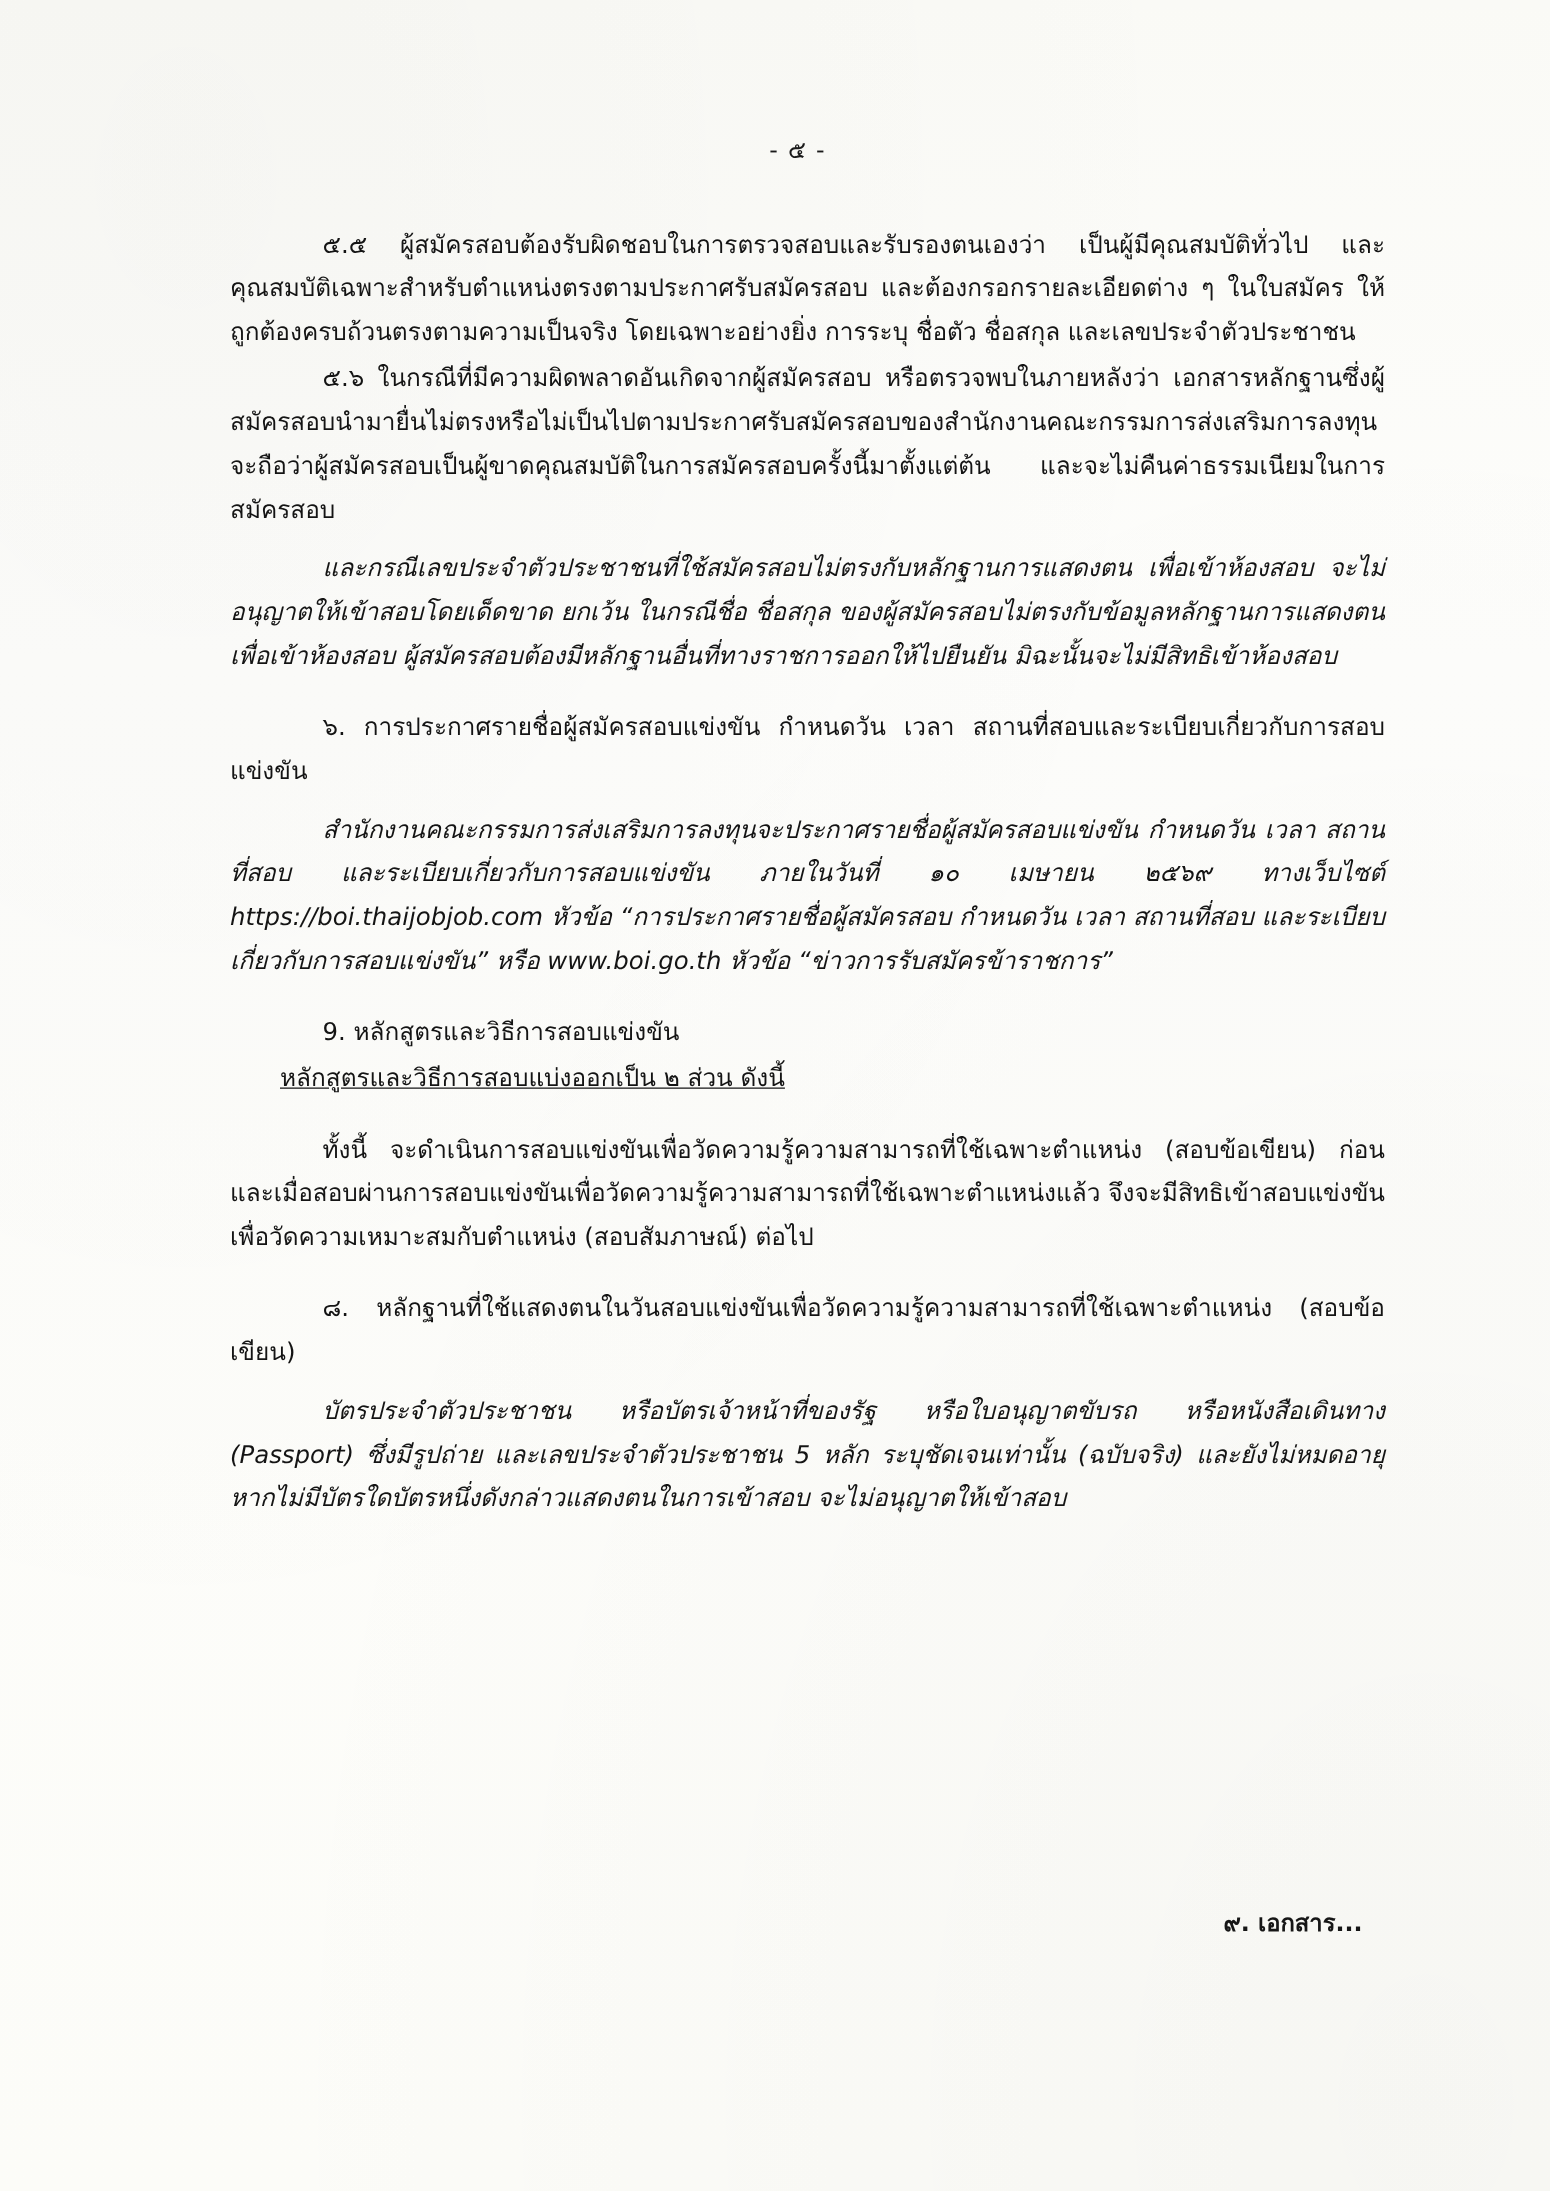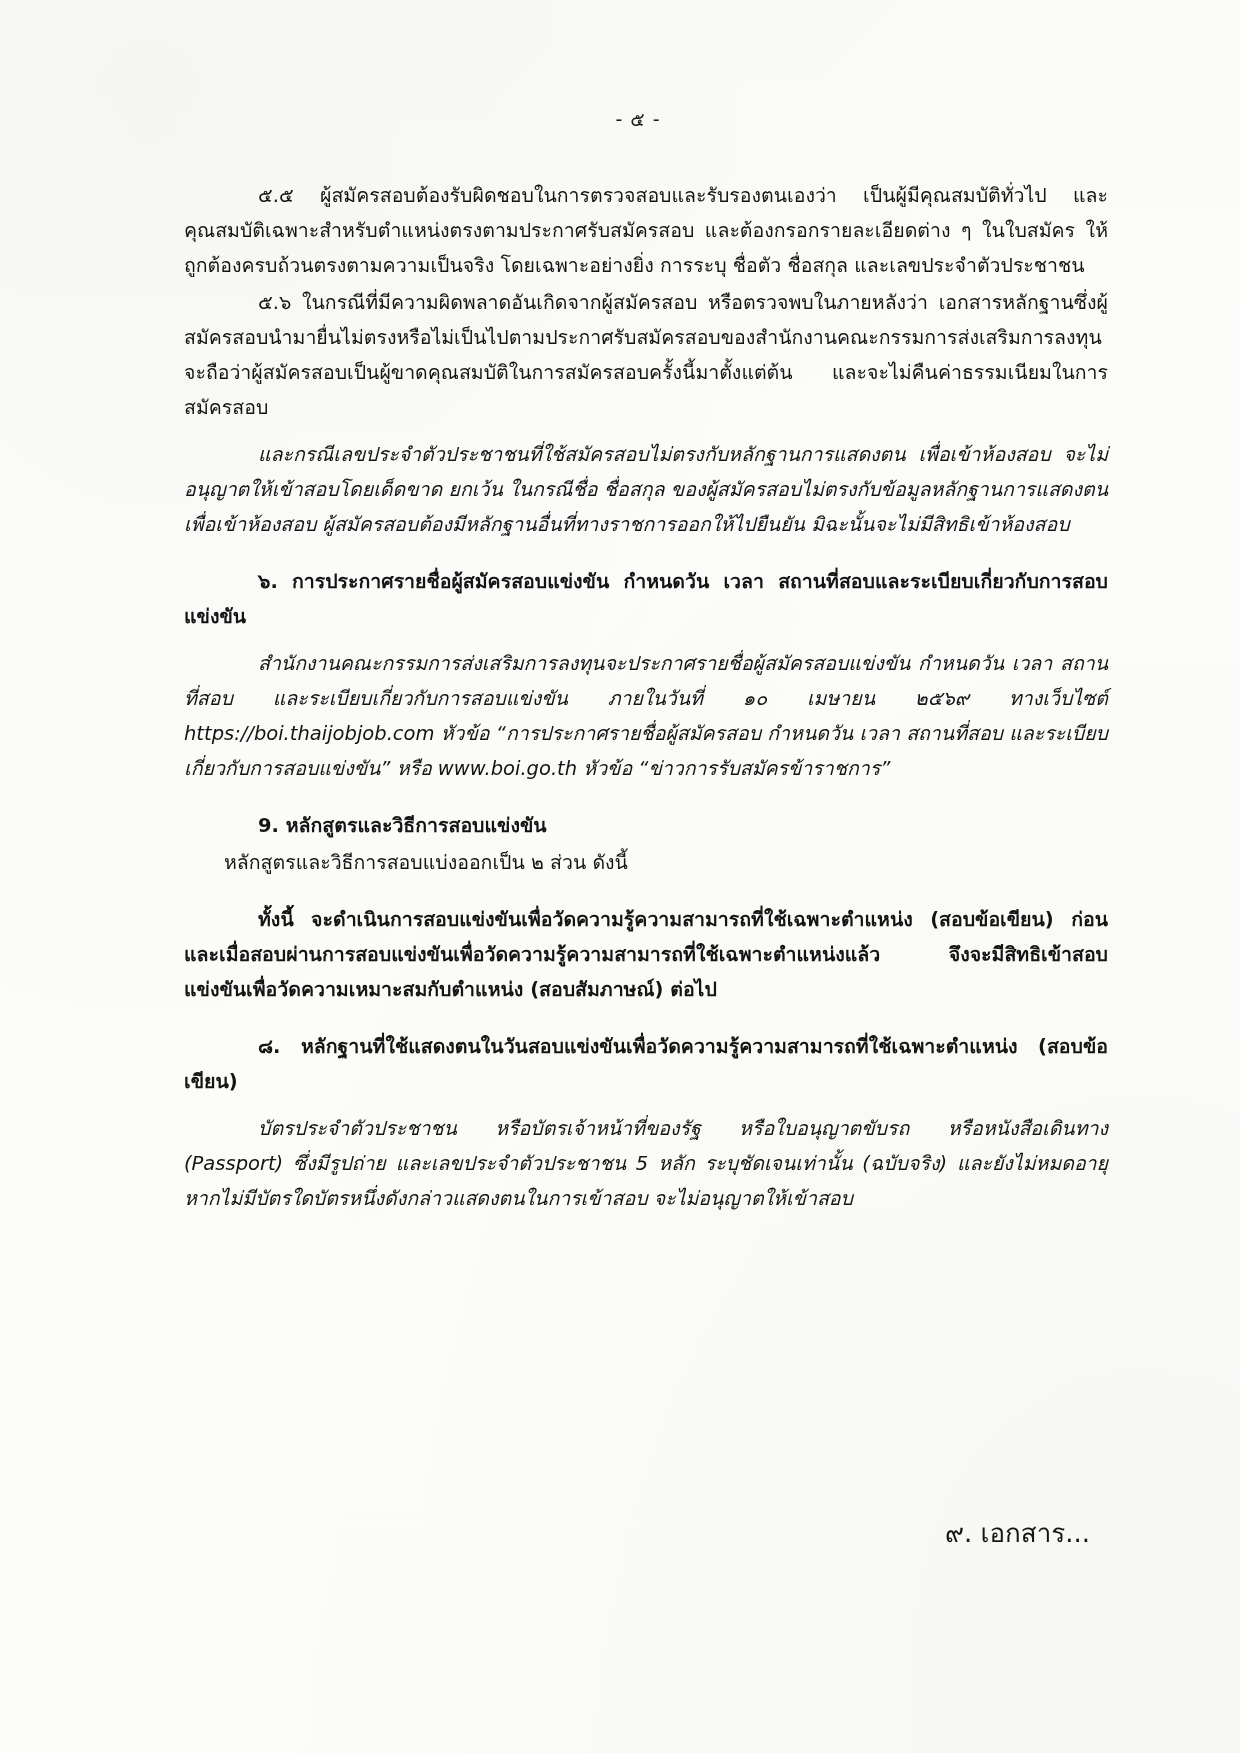--- a/index.html
+++ b/index.html
@@ -52,33 +52,34 @@
     margin: 0 0 2px 0;
     color: #141414;
     white-space: pre-wrap;
   }
   .indent {
     text-indent: 74px;
     margin-left: 16px;
   }
   .indent-sm {
     text-indent: 56px;
+    text-decoration: underline;
   }
   .bold {
-    font-weight: 700;
+    font-weight: 400;
   }
   .gap-s { margin-top: 12px; font-style: italic; }
   .gap-m { margin-top: 22px; }
   .footer-note {
     position: absolute;
     right: 150px;
     bottom: 200px;
-    font-size: 26px;
+    font-size: 19px;
     color: #161616;
-    font-weight: 400;
+    font-weight: 700;
   }
 </style>
 </head>
 <body>
 
 <div class="page">
   <div class="content">
 
     <div class="page-number">- ๕ -</div>
 

